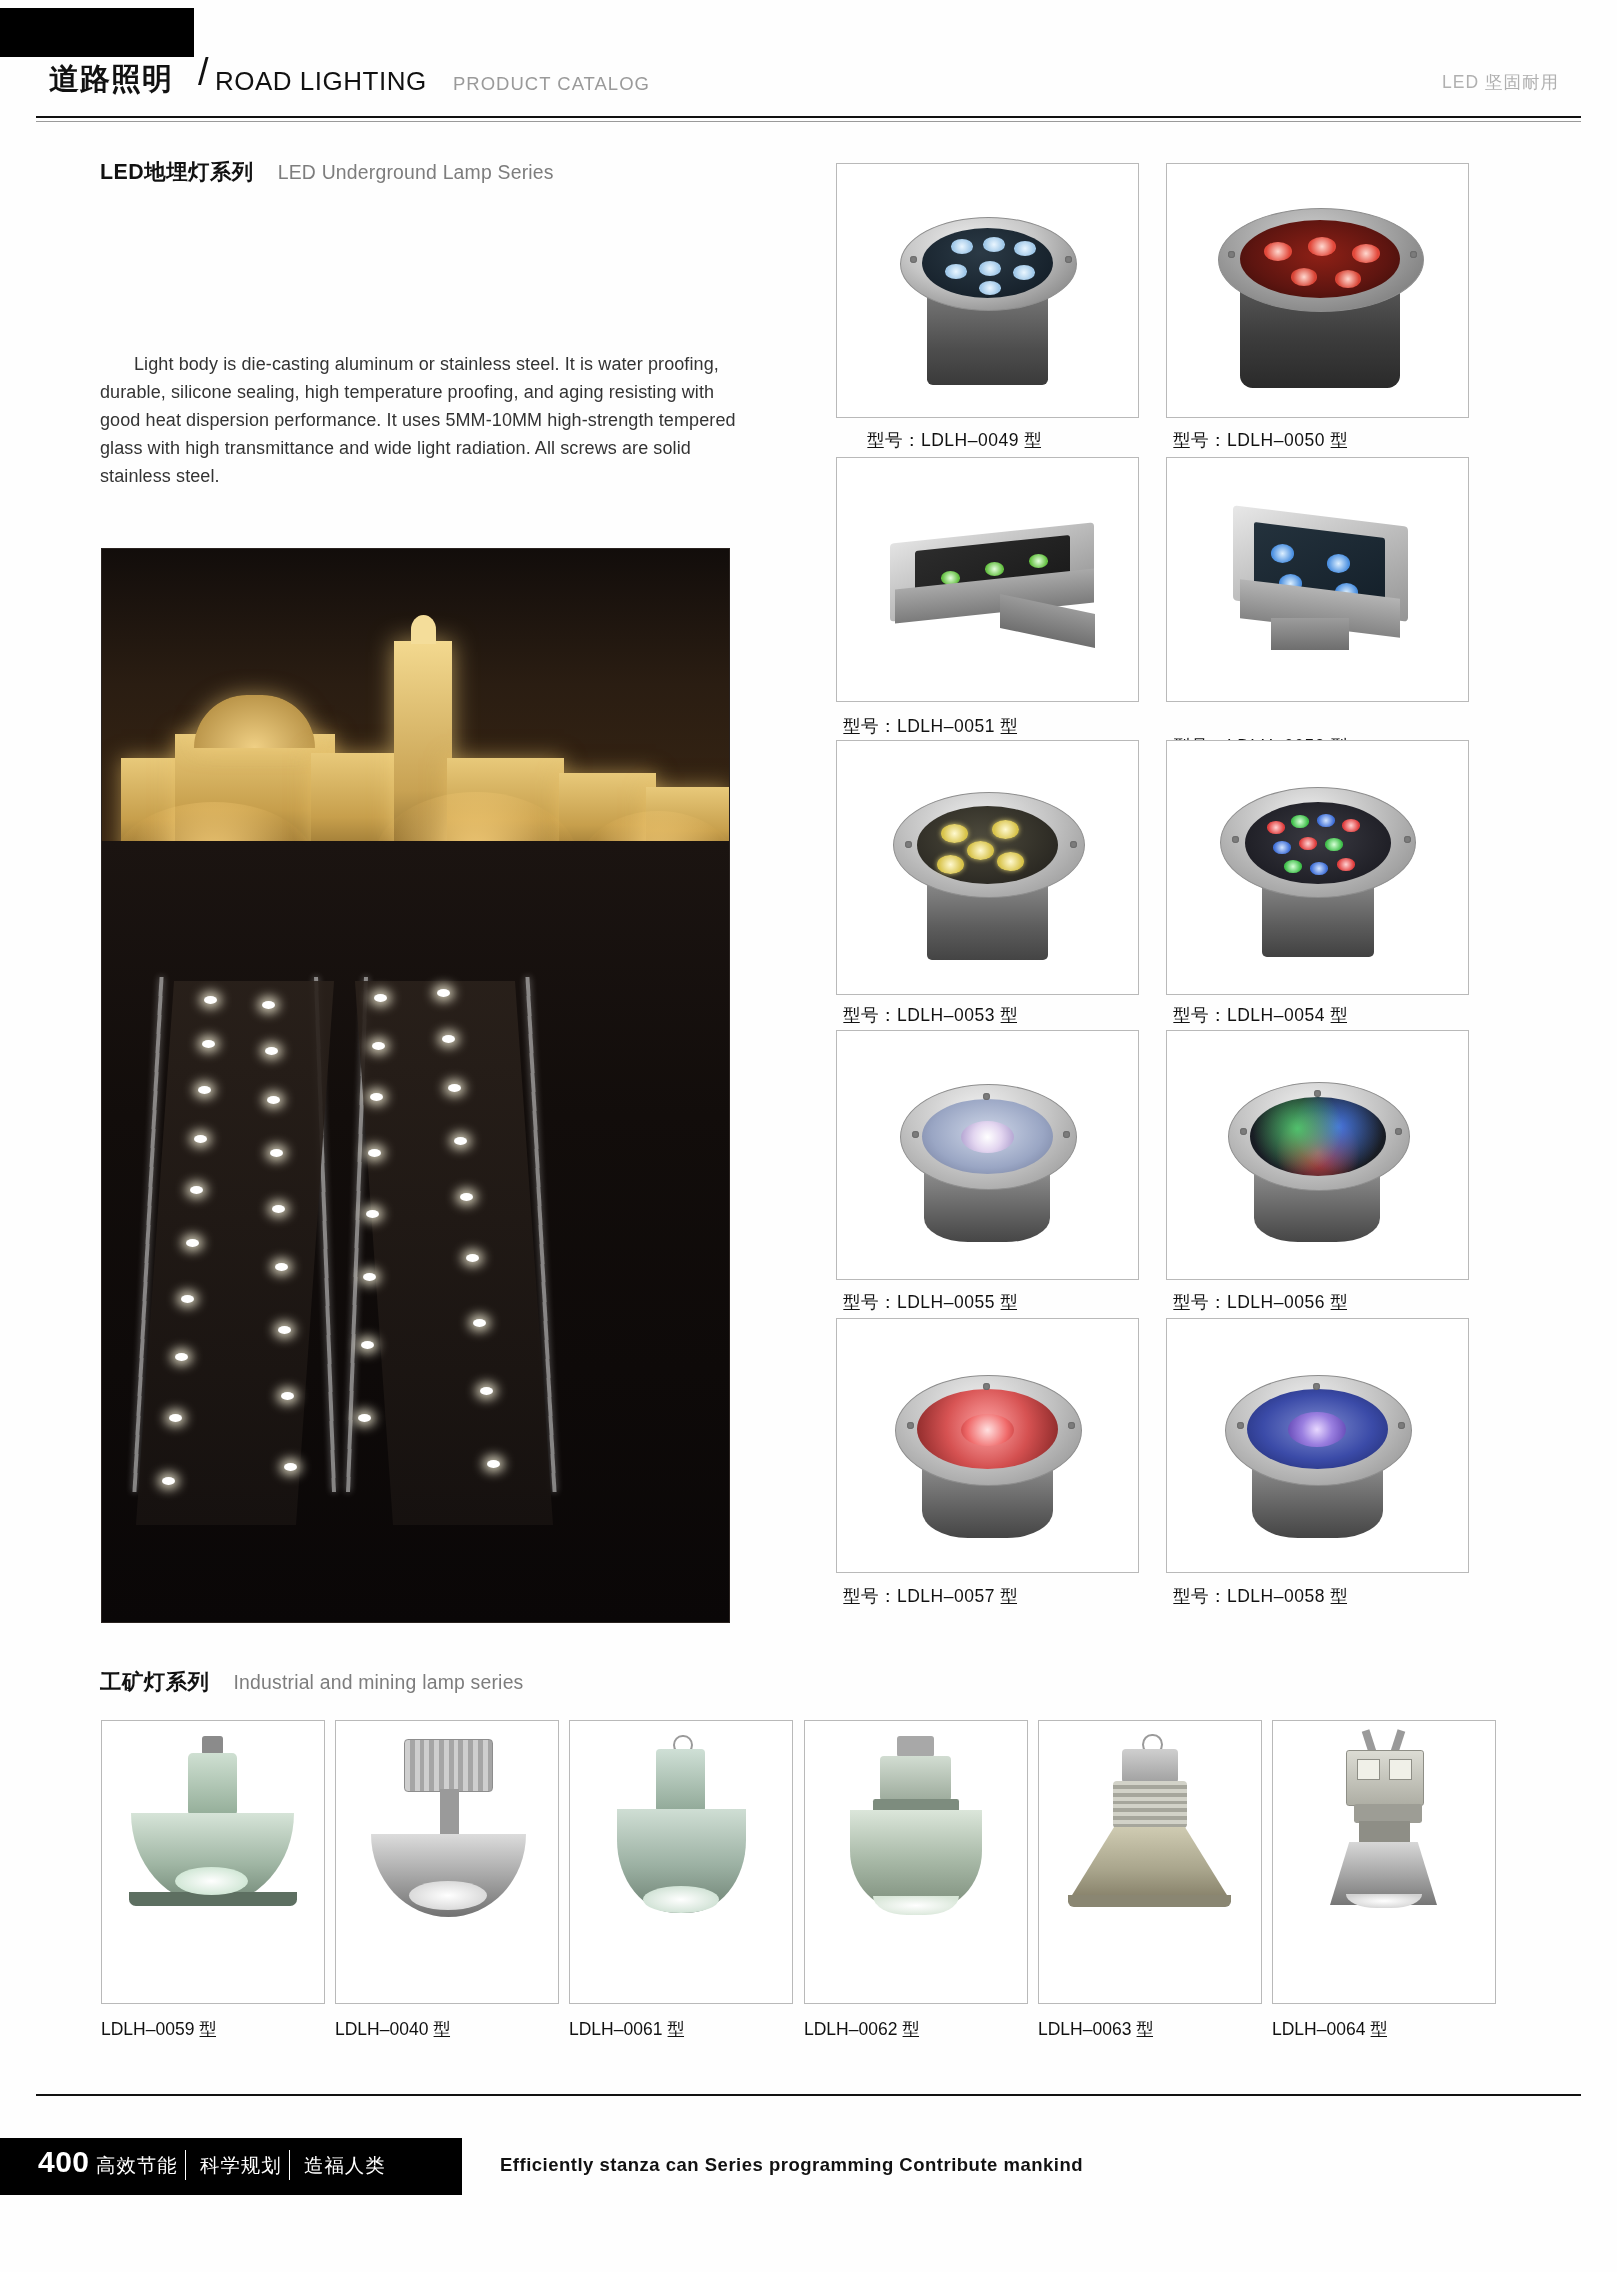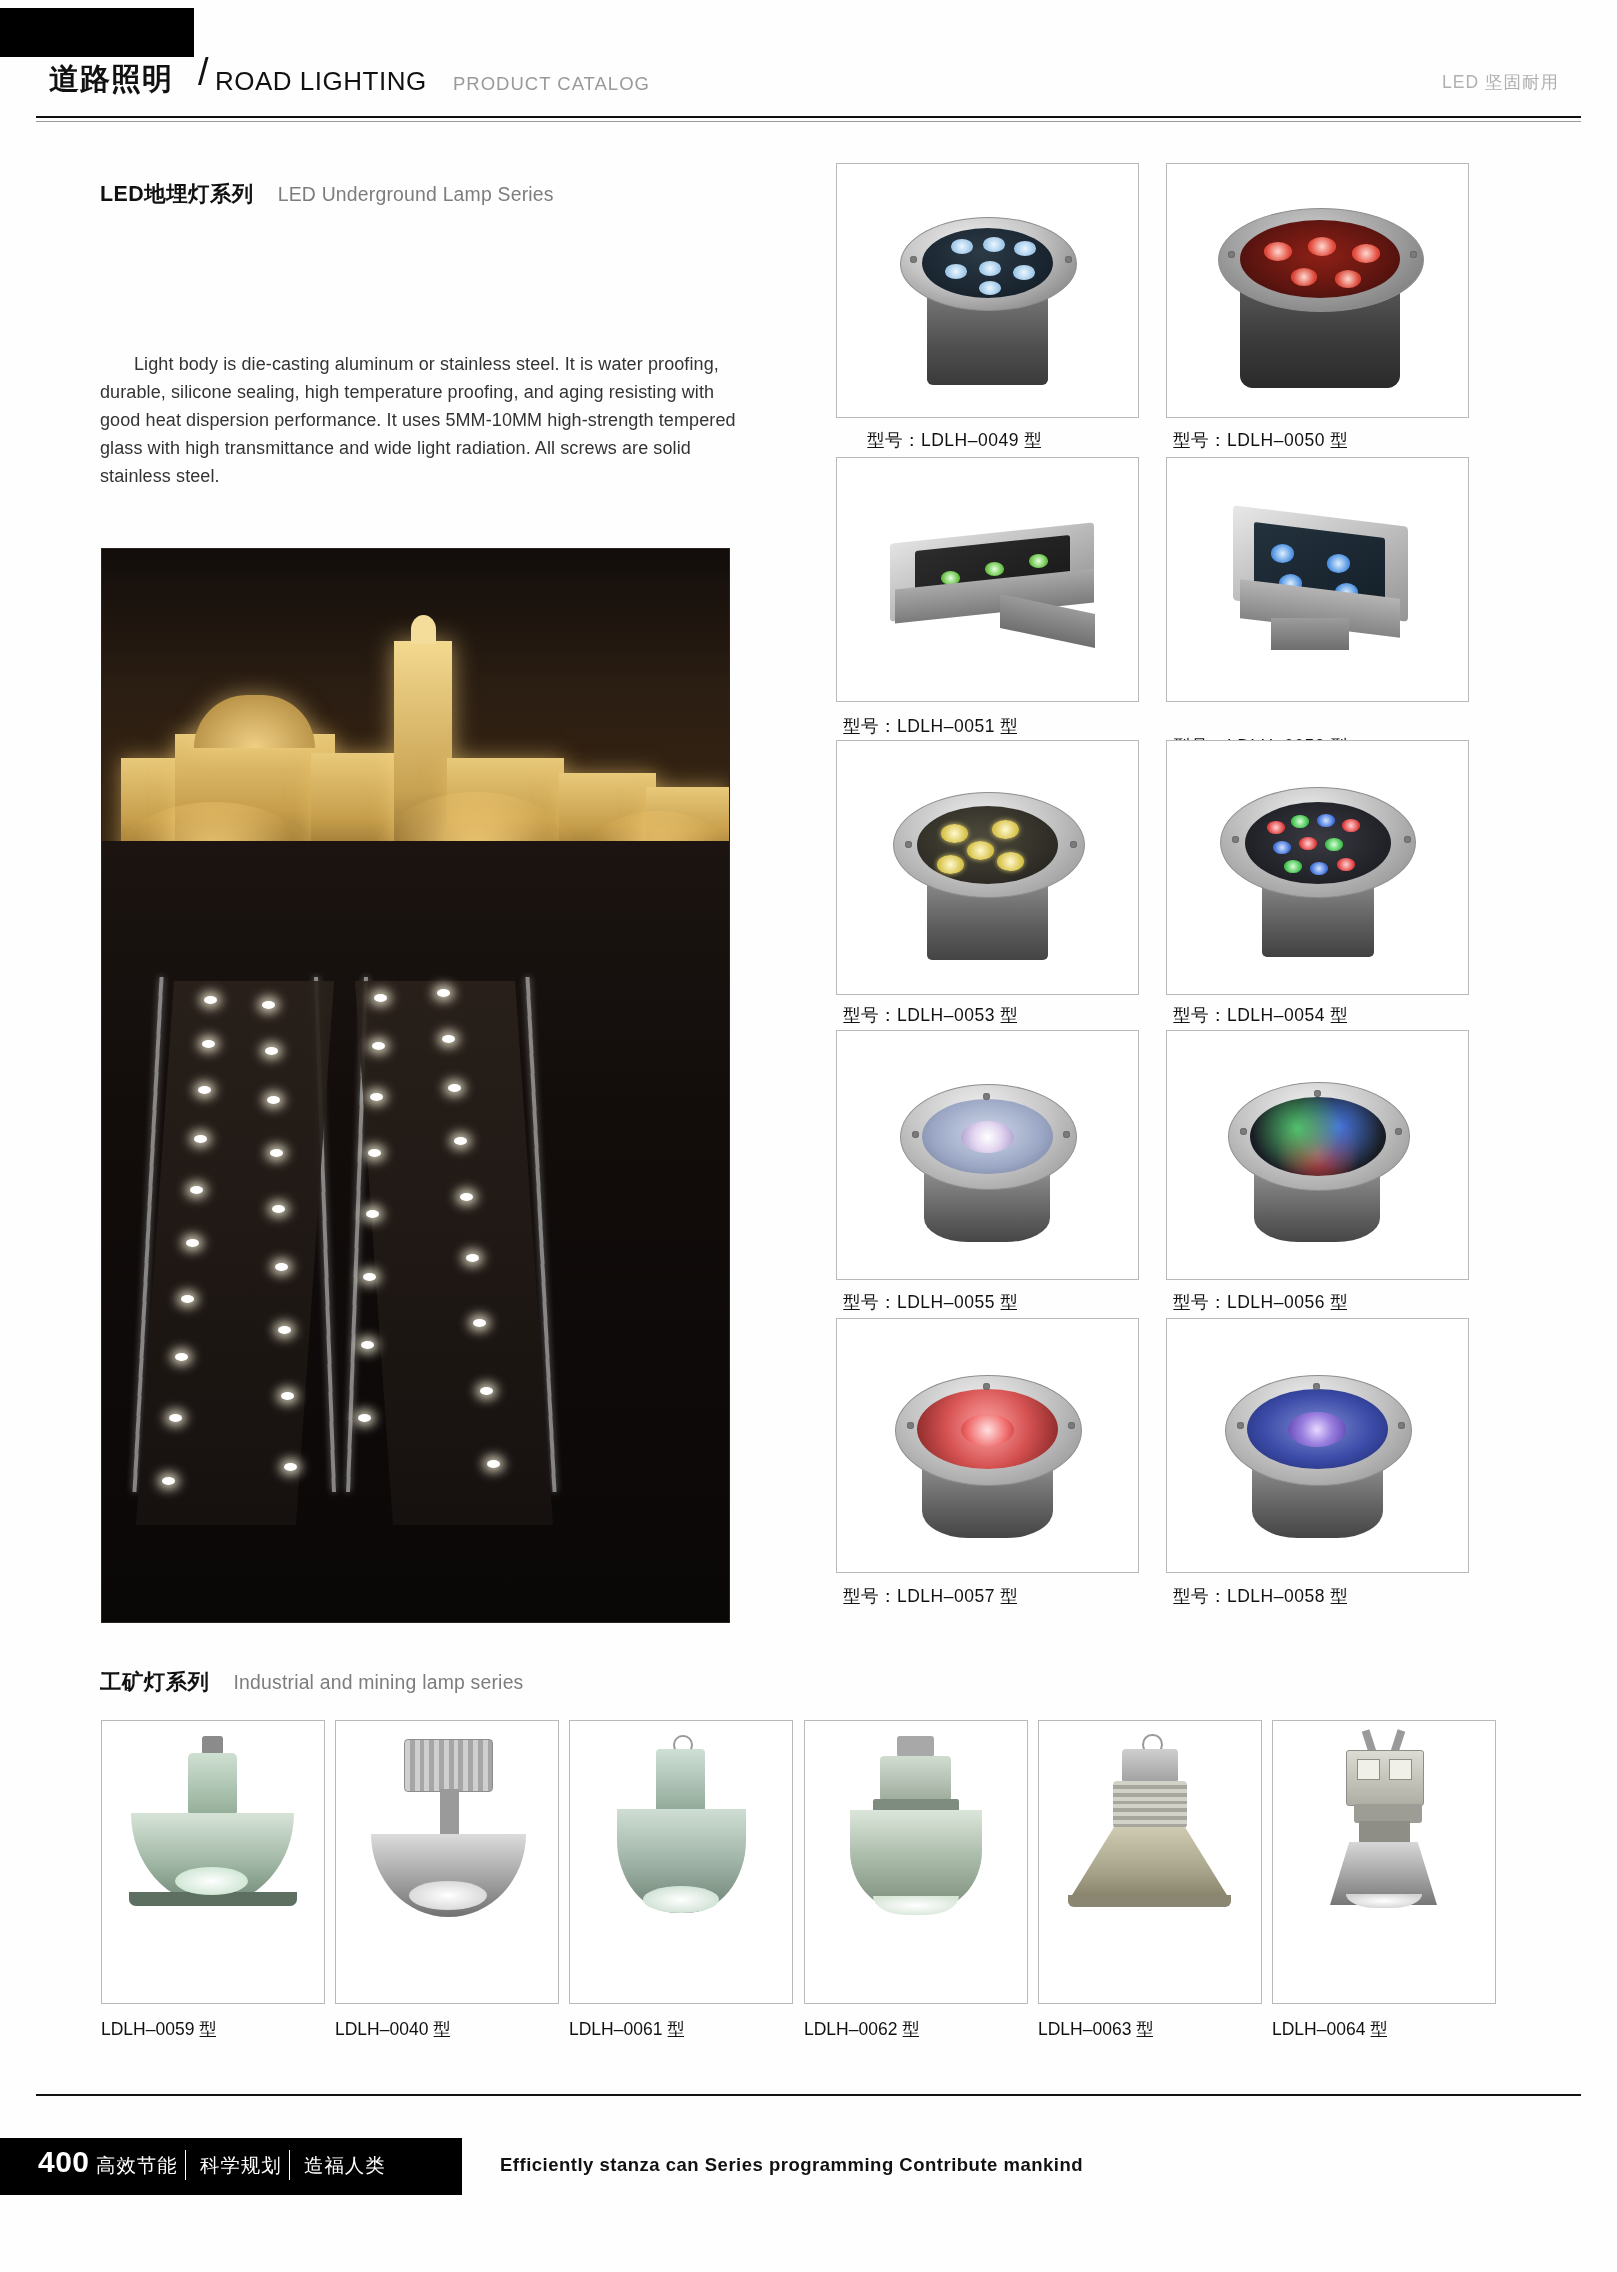--- a/index.html
+++ b/index.html
@@ -111,21 +111,21 @@
     font-weight: bold;
     color: #111;
     letter-spacing: 0.5px;
   }
   .sec-title .en {
     font-size: 19.4px;
     color: #7d7d7d;
     letter-spacing: 0.2px;
     margin-left: 24px;
   }
-  #underground-title { left: 100px; top: 179px; }
+  #underground-title { left: 100px; top: 157px; }
 
   .para-zh {
     position: absolute;
     left: 100px;
     top: 214px;
     width: 632px;
     font-size: 17px;
     line-height: 30px;
     color: #222;
     text-indent: 34px;

